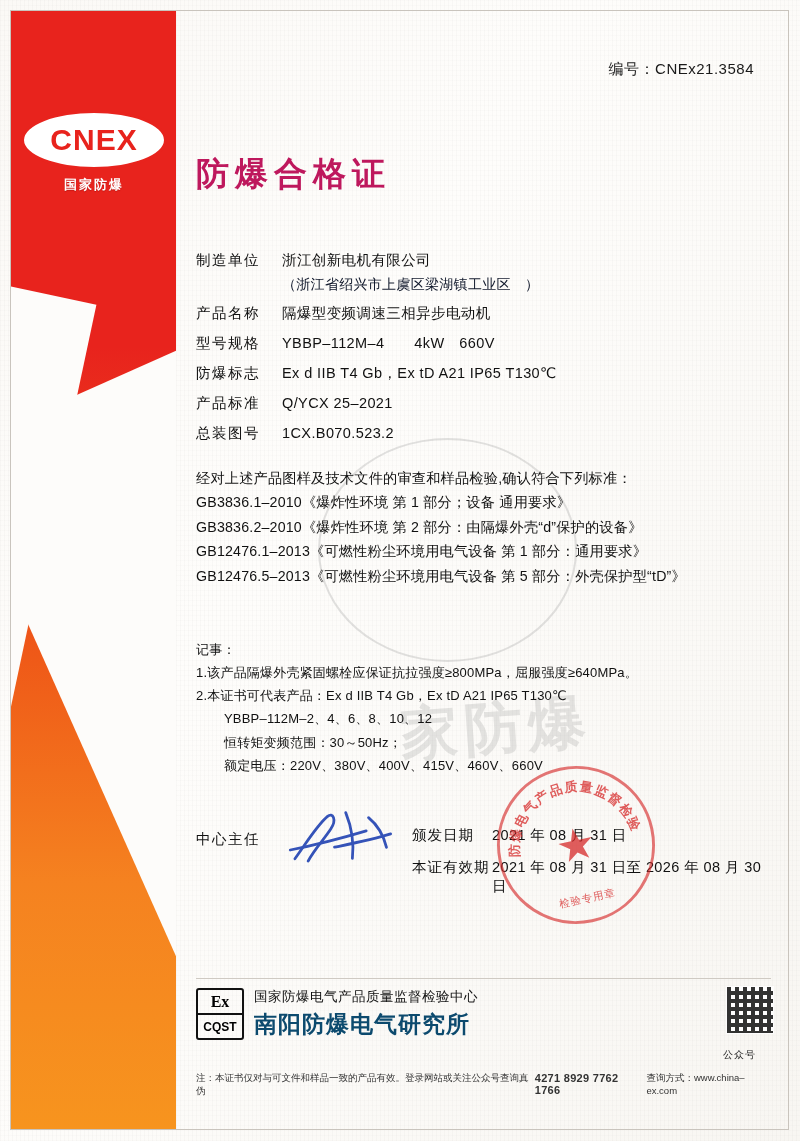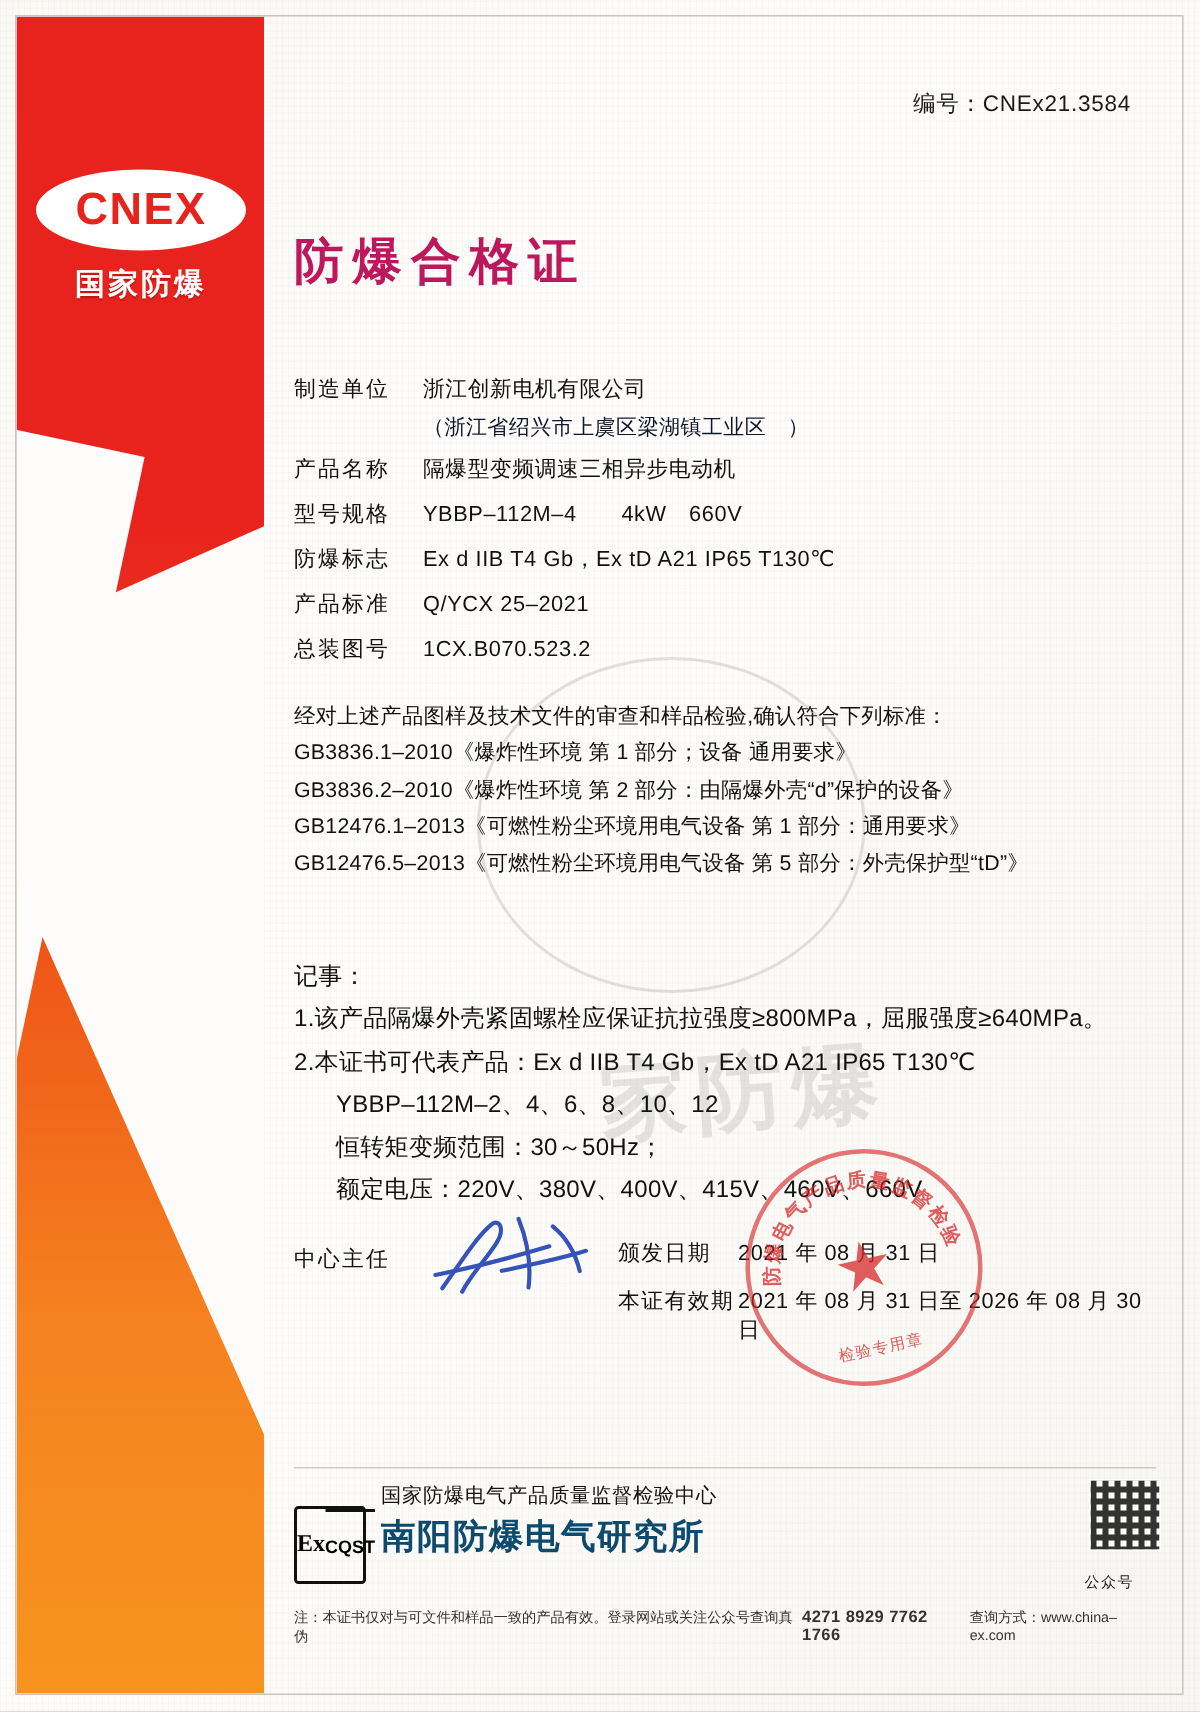--- a/index.html
+++ b/index.html
@@ -108,21 +108,21 @@
   .logo-ellipse span {
     color: #e8231d;
     font-size: 30px;
     font-weight: bold;
     letter-spacing: 1px;
     font-family: "Liberation Sans", sans-serif;
   }
   .logo-sub {
     margin-top: 6px;
     color: #ffffff;
-    font-size: 20px;
+    font-size: 13px;
     font-weight: bold;
     letter-spacing: 2px;
     text-shadow: 0 1px 1px rgba(120,0,0,0.35);
   }
 
   
   .cert-number {
     position: absolute;
     right: 46px;
     top: 60px;
@@ -187,21 +187,21 @@
     color: #111;
     letter-spacing: 0.2px;
   }
 
   
   .notes {
     position: absolute;
     left: 196px;
     top: 638px;
     width: 575px;
-    font-size: 16px;
+    font-size: 13px;
     line-height: 1.78;
     color: #111;
     letter-spacing: 0.2px;
   }
   .notes .indent2 { padding-left: 28px; }
 
   
   .sig-area {
     position: absolute;
     left: 196px;
@@ -322,22 +322,22 @@
     width: 578px;
     display: flex;
     align-items: flex-start;
   }
   .ex-badge {
     width: 44px;
     height: 48px;
     border: 2px solid #111;
     border-radius: 3px;
     display: flex;
-    flex-direction: row;
-    margin-top: 18px;
+    flex-direction: column;
+    margin-top: 2px;
     flex: 0 0 44px;
   }
   .ex-badge .ex-top {
     flex: 1;
     display: flex;
     align-items: center;
     justify-content: center;
     font-size: 16px;
     font-weight: bold;
     font-family: "Liberation Serif", serif;

